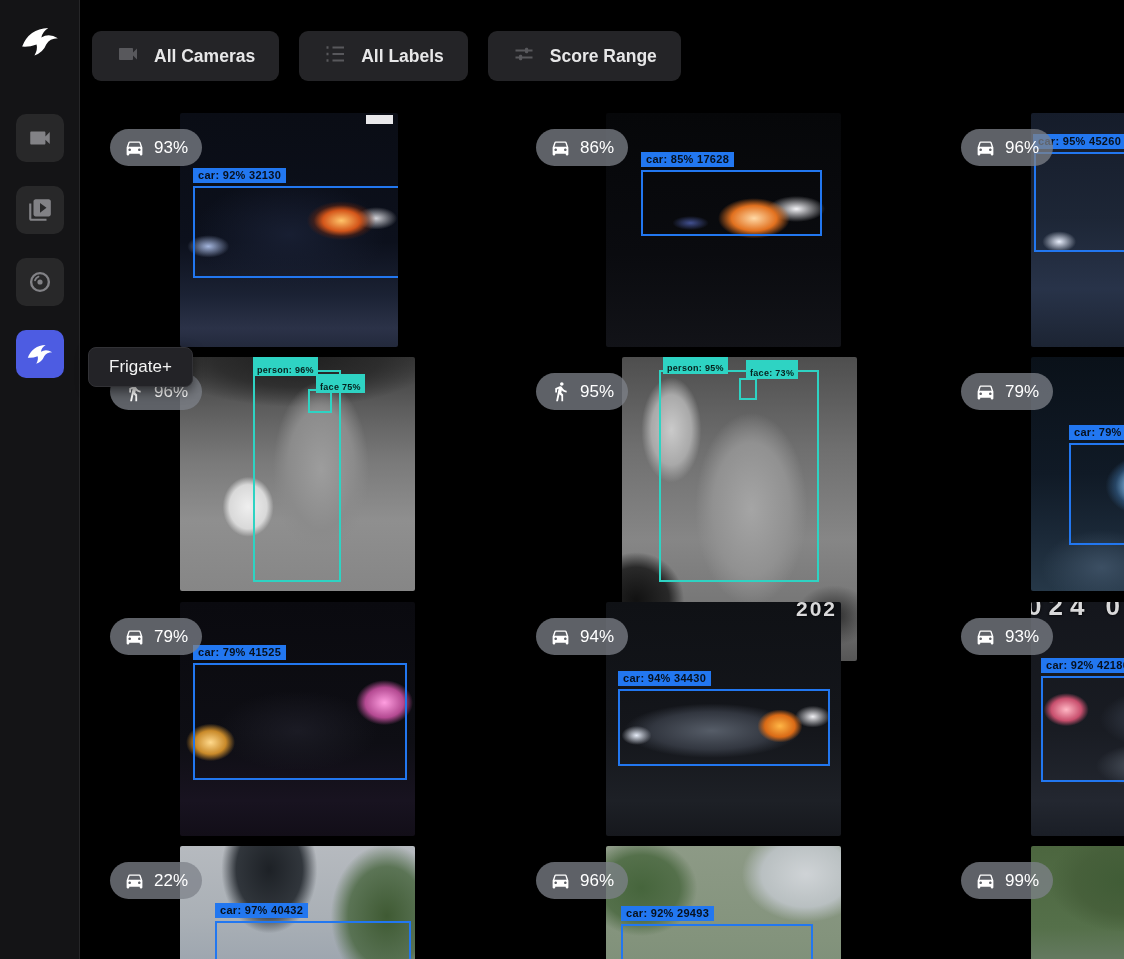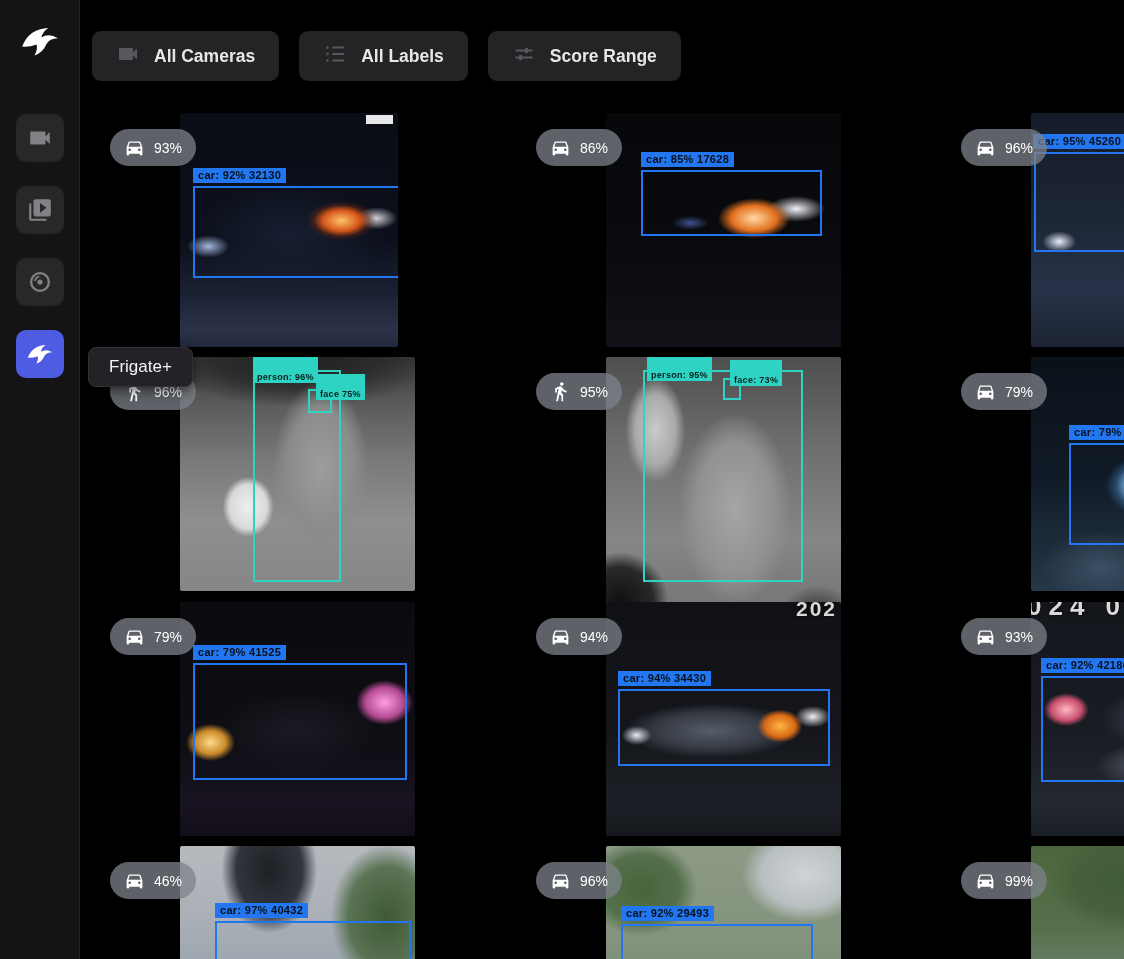--- a/index.html
+++ b/index.html
@@ -29,29 +29,29 @@
     border-radius:9px;background:#242427;color:#e7e7e8;font-family:"Liberation Sans",sans-serif;
     font-size:17.5px;font-weight:700;cursor:pointer}
   .filter-btn .icn{width:24px;height:24px;color:#58585c;flex:0 0 auto}
 
   
   #grid{position:absolute;inset:0;z-index:1}
   .thumb{position:absolute;overflow:hidden;border-radius:2px;cursor:pointer}
   .det-label{position:absolute;font:700 11px "Liberation Sans",sans-serif;white-space:nowrap;
     z-index:3;letter-spacing:.3px;padding:1px 5px 2px}
   .det-label.blue{background:#2277f0;color:#07101c}
-  .det-label.teal{background:#2ed3c3;color:#06211d;font-size:9px;padding:15px 4px 1px}
+  .det-label.teal{background:#2ed3c3;color:#06211d;font-size:9px;padding:8px 4px 1px}
   .det-box{position:absolute;z-index:2;border:2px solid #2277f0;box-sizing:border-box}
   .det-box.teal{border-color:#2ed3c3}
   .overlay-text{position:absolute;z-index:4;color:#d9d9da;font:700 21px "Liberation Sans",sans-serif;
     letter-spacing:2px;text-shadow:0 0 3px #000}
   .overlay-text.big{font-size:26px;letter-spacing:7px}
   .badge{position:absolute;z-index:10;display:flex;align-items:center;gap:9px;height:37px;
     padding:0 14px;border-radius:19px;background:rgba(125,130,138,.75);color:#fff;
-    font-size:14px;font-weight:500}
+    font-size:17px;font-weight:500}
   .badge .icn{width:21px;height:21px;color:#fff}
 
   
   .s0{background:
     radial-gradient(46px 26px at 74% 46%,#ffc46a 0%,#d4561a 40%,rgba(120,40,10,.4) 60%,transparent 75%),
     radial-gradient(30px 16px at 90% 45%,rgba(230,230,235,.9),transparent 70%),
     radial-gradient(30px 16px at 13% 57%,rgba(190,210,255,.85),transparent 70%),
     radial-gradient(120px 70px at 50% 52%,rgba(25,32,52,.9),transparent 80%),
     linear-gradient(180deg,#0a0d15 0%,#0c101c 55%,#1b2234 78%,#2b3248 92%,#23293c 100%)}
   .s0::after{content:"";position:absolute;top:2px;right:5px;width:27px;height:9px;background:#e8e8ea}
@@ -208,21 +208,21 @@
       <div class="det-box teal" style="left: 73px; top: 13px; width: 88px; height: 212px;"></div>
       <div class="det-label teal" style="left: 136px; top: 17px;">face 75%</div>
       <div class="det-box teal" style="left: 128px; top: 32px; width: 24px; height: 24px;"></div>
     </div>
     <div class="badge" style="left: 110px; top: 373px;">
       <svg class="icn" viewBox="0 0 24 24" fill="currentColor">
         <path d="M13.5 5.5c1.1 0 2-.9 2-2s-.9-2-2-2-2 .9-2 2 .9 2 2 2zM9.8 8.9L7 23h2.1l1.8-8 2.1 2v6h2v-7.5l-2.1-2 .6-3C14.8 12 16.8 13 19 13v-2c-1.9 0-3.5-1-4.3-2.4l-1-1.6c-.4-.6-1-1-1.7-1-.3 0-.5.1-.8.1L6 8.3V13h2V9.6l1.8-.7"></path>
       </svg>
       <span>96%</span>
     </div>
-    <div class="thumb s4" style="left: 606px; top: 357px; width: 235px; height: 304px;">
+    <div class="thumb s4" style="left: 622px; top: 357px; width: 235px; height: 304px;">
       <div class="det-label teal" style="left: 41px; top: -2px;">person: 95%</div>
       <div class="det-box teal" style="left: 37px; top: 13px; width: 160px; height: 212px;"></div>
       <div class="det-label teal" style="left: 124px; top: 3px;">face: 73%</div>
       <div class="det-box teal" style="left: 117px; top: 21px; width: 18px; height: 22px;"></div>
     </div>
     <div class="badge" style="left: 536px; top: 373px;">
       <svg class="icn" viewBox="0 0 24 24" fill="currentColor">
         <path d="M13.5 5.5c1.1 0 2-.9 2-2s-.9-2-2-2-2 .9-2 2 .9 2 2 2zM9.8 8.9L7 23h2.1l1.8-8 2.1 2v6h2v-7.5l-2.1-2 .6-3C14.8 12 16.8 13 19 13v-2c-1.9 0-3.5-1-4.3-2.4l-1-1.6c-.4-.6-1-1-1.7-1-.3 0-.5.1-.8.1L6 8.3V13h2V9.6l1.8-.7"></path>
       </svg>
       <span>95%</span>
@@ -270,21 +270,21 @@
       <span>93%</span>
     </div>
     <div class="thumb s9" style="left: 180px; top: 846px; width: 235px; height: 234px;">
       <div class="det-label blue" style="left: 35px; top: 57px; text-align: center;">car: 97% 40432</div>
       <div class="det-box blue" style="left: 35px; top: 75px; width: 196px; height: 157px;"></div>
     </div>
     <div class="badge" style="left: 110px; top: 862px;">
       <svg class="icn" viewBox="0 0 24 24" fill="currentColor">
         <path d="M18.92 6.01C18.72 5.42 18.16 5 17.5 5h-11c-.66 0-1.21.42-1.42 1.01L3 12v8c0 .55.45 1 1 1h1c.55 0 1-.45 1-1v-1h12v1c0 .55.45 1 1 1h1c.55 0 1-.45 1-1v-8l-2.08-5.99zM6.5 16c-.83 0-1.5-.67-1.5-1.5S5.67 13 6.5 13s1.5.67 1.5 1.5S7.33 16 6.5 16zm11 0c-.83 0-1.5-.67-1.5-1.5s.67-1.5 1.5-1.5 1.5.67 1.5 1.5-.67 1.5-1.5 1.5zM5 11l1.5-4.5h11L19 11H5z"></path>
       </svg>
-      <span>46%</span>
+      <span>22%</span>
     </div>
     <div class="thumb s10" style="left: 606px; top: 846px; width: 235px; height: 234px;">
       <div class="det-label blue" style="left: 15px; top: 60px;">car: 92% 29493</div>
       <div class="det-box blue" style="left: 15px; top: 78px; width: 192px; height: 152px;"></div>
     </div>
     <div class="badge" style="left: 536px; top: 862px;">
       <svg class="icn" viewBox="0 0 24 24" fill="currentColor">
         <path d="M18.92 6.01C18.72 5.42 18.16 5 17.5 5h-11c-.66 0-1.21.42-1.42 1.01L3 12v8c0 .55.45 1 1 1h1c.55 0 1-.45 1-1v-1h12v1c0 .55.45 1 1 1h1c.55 0 1-.45 1-1v-8l-2.08-5.99zM6.5 16c-.83 0-1.5-.67-1.5-1.5S5.67 13 6.5 13s1.5.67 1.5 1.5S7.33 16 6.5 16zm11 0c-.83 0-1.5-.67-1.5-1.5s.67-1.5 1.5-1.5 1.5.67 1.5 1.5-.67 1.5-1.5 1.5zM5 11l1.5-4.5h11L19 11H5z"></path>
       </svg>
       <span>96%</span>

